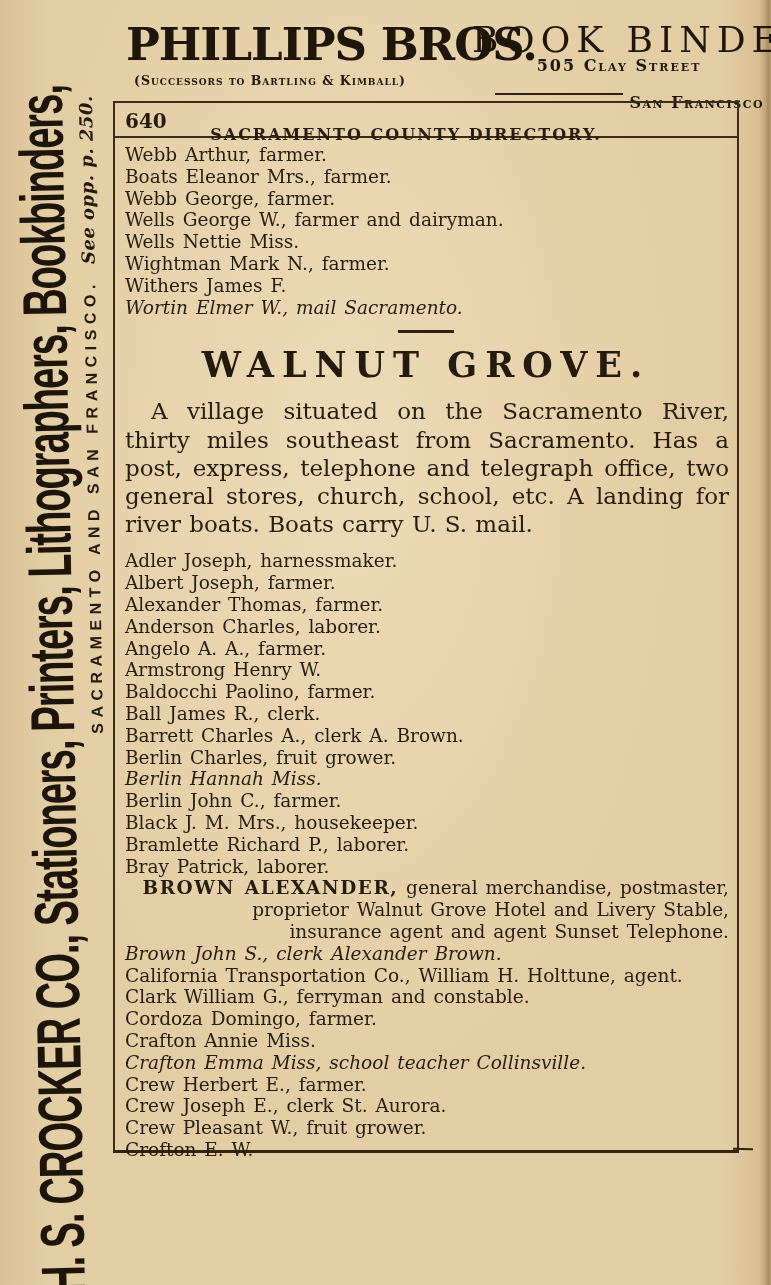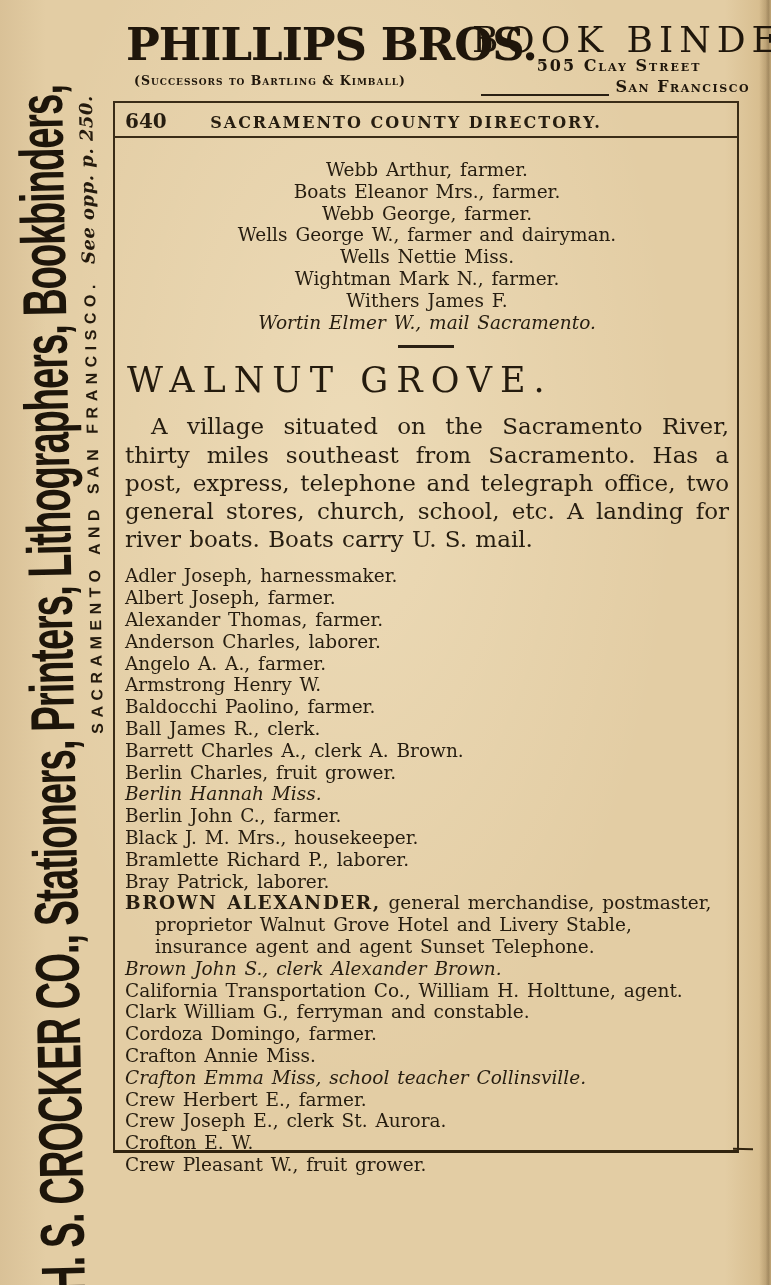--- a/index.html
+++ b/index.html
@@ -54,53 +54,53 @@
     font-size:45px; font-weight:bold; letter-spacing:-1px; line-height:50px;
     padding-left:6px; white-space:nowrap;
   }
   .header-successors {
     font-size:12.5px; font-weight:bold; font-variant:small-caps;
     letter-spacing:1px; margin-top:3px; text-align:center; width:300px;
   }
   .header-right { width:294px; text-align:center; padding-top:5px; }
   .header-trade { font-size:36px; letter-spacing:6px; line-height:30px; white-space:nowrap; }
   .header-street { font-size:16px; font-weight:bold; font-variant:small-caps; letter-spacing:2px; margin-top:1px; }
-  .header-city-row { display:flex; align-items:flex-end; justify-content:flex-end; margin-top:2px; padding-right:16px; }
+  .header-city-row { display:flex; align-items:flex-start; justify-content:flex-end; margin-top:18px; padding-right:2px; }
   .dash-rule { width:128px; height:2px; background:#2a2013; margin-right:7px; }
   .header-city { font-size:16px; font-weight:bold; font-variant:small-caps; letter-spacing:1.5px; }
   
   .content-box {
     position:absolute; left:113px; top:101px; width:622px; height:1047px;
     border:2px solid #3a2c17; border-bottom:3px solid #30230f;
   }
   .bottom-rule-ext {
     position:absolute; left:733px; top:1148px; width:20px; height:2px;
     background:#30230f; transform:rotate(1.2deg);
   }
   .running-head {
     position:relative; border-bottom:2px solid #3a2c17;
     padding:6px 10px 5px; height:22px;
   }
   .page-number { font-weight:bold; font-size:20px; }
   .running-title {
-    position:absolute; left:0; right:40px; top:10px; text-align:center;
+    position:absolute; left:0; right:40px; top:22px; text-align:center;
     font-size:16px; font-weight:bold; letter-spacing:2px;
   }
   .entries { padding:0 8px 0 10px; }
-  .entries-top { padding-top:21px;text-align:center; }
+  .entries-top { padding-top:6px; }
   .entries-main { margin-top:12px; }
   .entry {
     font-size:18.5px; line-height:21.8px; word-spacing:2px; color:#261d10;
   }
   .entry .italic { font-style:italic; }
-  .entry.hanging { padding-left:30px; text-indent:-30px; }
+  .entry.hanging { padding-left:30px; text-indent:-30px;text-align:right; }
   .entry-lead { font-weight:bold; letter-spacing:1.5px; }
   .divider { width:56px; height:3px; background:#2a2013; margin:12px auto 10px; }
   .section-title {
-    font-size:35px; font-weight:normal; text-align:left;
+    font-size:35px; font-weight:bold; text-align:center;
     letter-spacing:8px; margin:8px 12px; line-height:44px; color:#241b0e;
   }
   .section-desc {
     font-size:23px; line-height:28.2px; text-align:justify; text-indent:26px;
     margin:0; padding:2px 8px 0 10px; word-spacing:1px;
   }
 </style>
 </head>
 <body>
 
@@ -172,19 +172,19 @@
         <div class="entry"><span class="">Bray Patrick, laborer.</span></div>
         <div class="entry hanging"><span class="entry-lead">BROWN ALEXANDER,</span><span class=""> general merchandise, postmaster, proprietor Walnut Grove Hotel and Livery Stable, insurance agent and agent Sunset Telephone.</span></div>
         <div class="entry"><span class="italic">Brown John S., clerk Alexander Brown.</span></div>
         <div class="entry"><span class="">California Transportation Co., William H. Holttune, agent.</span></div>
         <div class="entry"><span class="">Clark William G., ferryman and constable.</span></div>
         <div class="entry"><span class="">Cordoza Domingo, farmer.</span></div>
         <div class="entry"><span class="">Crafton Annie Miss.</span></div>
         <div class="entry"><span class="italic">Crafton Emma Miss, school teacher Collinsville.</span></div>
         <div class="entry"><span class="">Crew Herbert E., farmer.</span></div>
         <div class="entry"><span class="">Crew Joseph E., clerk St. Aurora.</span></div>
+        <div class="entry"><span class="">Crew Pleasant W., fruit grower.</span></div>
         <div class="entry"><span class="">Crofton E. W.</span></div>
-        <div class="entry"><span class="">Crew Pleasant W., fruit grower.</span></div>
       </div>
   </div>
 
   <div class="bottom-rule-ext"></div>
 </div>
 
 </body></html>

